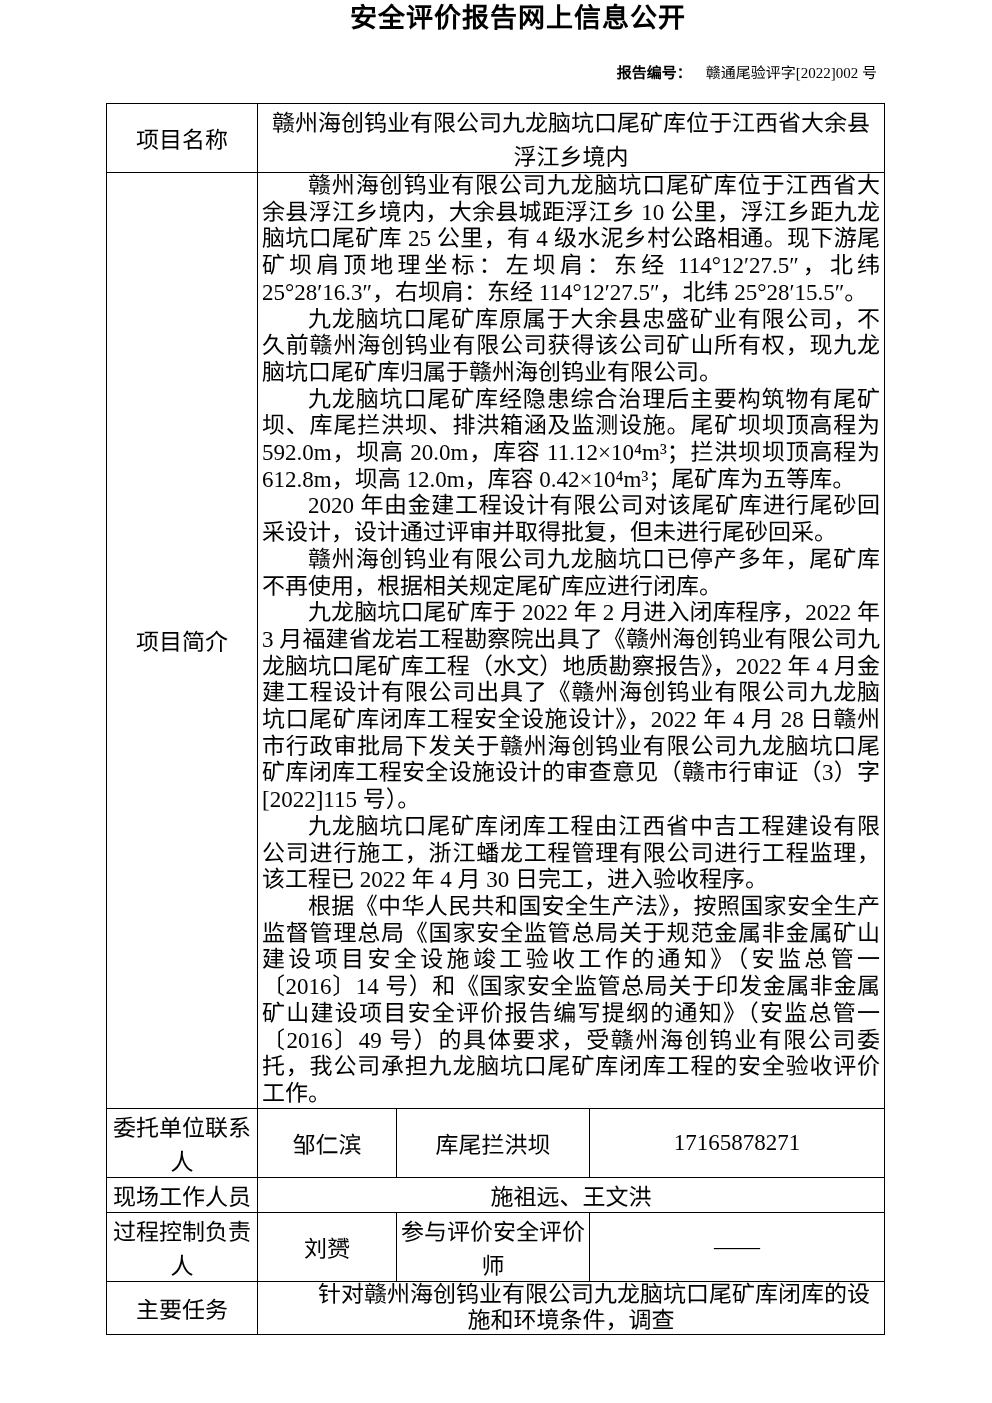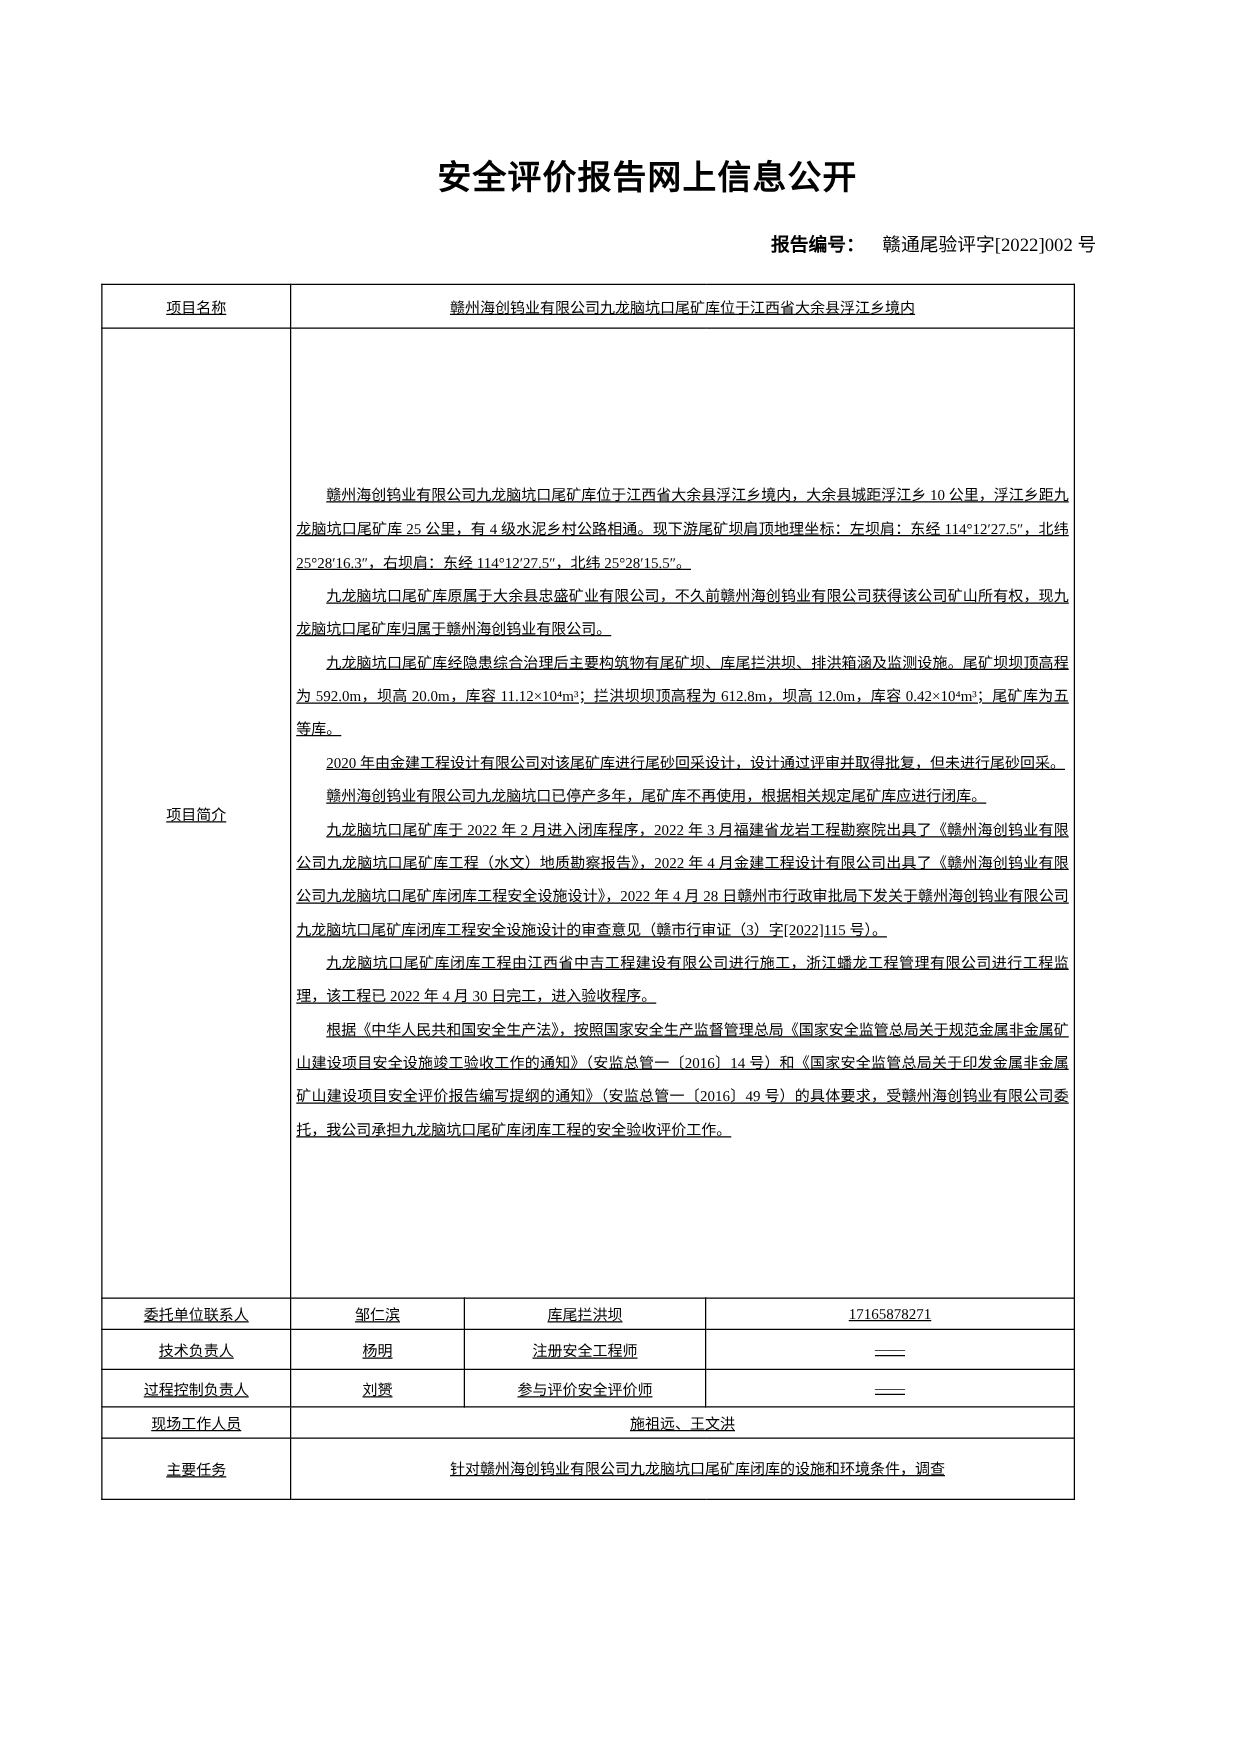--- a/index.html
+++ b/index.html
@@ -12,21 +12,20 @@
     height: 1403px;
     overflow: hidden;
     font-family: "Liberation Serif", "DejaVu Serif", serif;
     color: #000000;
   }
   .page {
     position: relative;
     width: 992px;
     height: 1403px;
     box-sizing: border-box;
-    padding-top: 124px;
   }
   .doc-title {
     margin: 0 0 0 44px;
     text-align: center;
     font-family: "Liberation Sans", "DejaVu Sans", sans-serif;
     font-weight: bold;
     font-size: 27px;
     line-height: 36px;
     letter-spacing: 1px;
   }
@@ -37,27 +36,26 @@
     font-size: 15px;
     line-height: 22px;
     white-space: nowrap;
   }
   .report-no .lbl {
     font-family: "Liberation Sans", "DejaVu Sans", sans-serif;
     font-weight: bold;
     margin-right: 14px;
   }
   table.info-table {
-    margin-left: 81px;
+    margin-left: 106px;
     margin-top: 19px;
     width: 778px;
     table-layout: fixed;
     border-collapse: collapse;
-    font-size: 12px;
-    text-decoration: underline;
+    font-size: 23px;
   }
   table.info-table td {
     border: 1px solid #000000;
     padding: 0 4px;
     text-align: center;
     vertical-align: middle;
     overflow: hidden;
   }
   td.cell-left {
     text-align: left;
@@ -124,37 +122,31 @@
 
       <tr style="height:25px">
         <td>委托单位联系人</td>
         <td>邹仁滨</td>
         <td>库尾拦洪坝</td>
         <td>17165878271</td>
       </tr>
 
 
 
-      <tr style="height:32px">
-        <td>技术负责人</td>
-        <td>杨明</td>
-        <td>注册安全工程师</td>
-        <td>——</td>
+
+      <tr style="height:25px">
+        <td>现场工作人员</td>
+        <td colspan="3">施祖远、王文洪</td>
       </tr>
 
       <tr style="height:30px">
         <td>过程控制负责人</td>
         <td>刘赟</td>
         <td>参与评价安全评价师</td>
         <td>——</td>
-      </tr>
-
-      <tr style="height:25px">
-        <td>现场工作人员</td>
-        <td colspan="3">施祖远、王文洪</td>
       </tr>
 
       <tr style="height:49px">
         <td>主要任务</td>
         <td class="task-cell" colspan="3">
           <p>针对赣州海创钨业有限公司九龙脑坑口尾矿库闭库的设施和环境条件，调查</p>
         </td>
       </tr>
     </tbody>
   </table>

